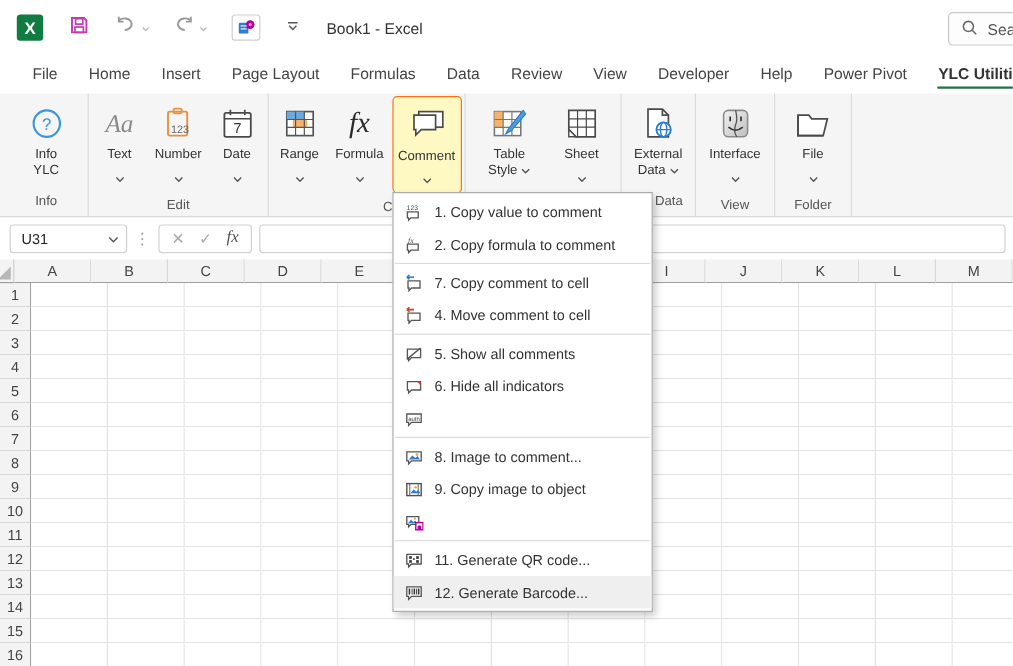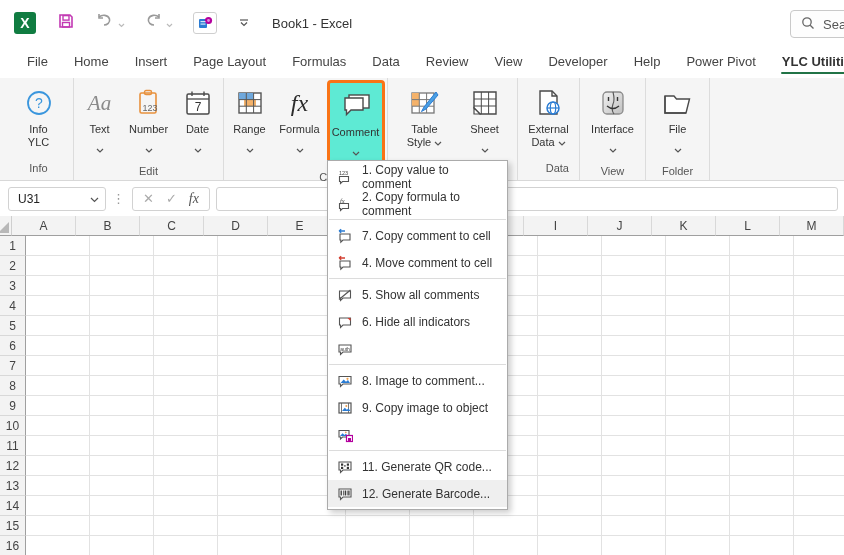--- a/index.html
+++ b/index.html
@@ -20,21 +20,21 @@
   .tab { font-size:13px; color:#444; padding:6px 13px 9px 13px; cursor:default; white-space:nowrap; }
   .tab.active { color:#333; font-weight:bold; position:relative; }
   .tab.active::after { content:""; position:absolute; left:12px; right:12px; bottom:4px; height:2.5px; background:#217346; border-radius:2px; }
 
   
   .ribbon { position:absolute; left:0; top:78px; width:844px; height:103px; background:#f5f5f5; border-bottom:1px solid #d8d8d8; display:flex; align-items:stretch; padding-left:4px; }
   .rib-group { display:flex; flex-direction:column; border-right:1px solid #dcdcdc; padding:0 2px; }
   .rib-btns { flex:1; display:flex; align-items:stretch; justify-content:center; }
   .rib-grouplabel { height:22px; font-size:11px; color:#555; text-align:center; line-height:20px; }
   .rib-btn { display:flex; flex-direction:column; align-items:center; justify-content:flex-start; padding:6px 5px 2px 5px; border-radius:4px; margin:2px 1px; cursor:default; }
-  .rib-btn.pressed { background:#5eead4; border:3px solid #f97316; }
+  .rib-btn.pressed { background:#fef9c3; border:1px solid #f97316; }
   .rib-ic { height:34px; display:flex; align-items:center; justify-content:center; margin-bottom:3px; }
   .rib-lbl { font-size:11px; color:#333; line-height:13px; text-align:center; white-space:nowrap; display:flex; align-items:center; gap:3px; }
   .rib-chev { margin-top:3px; }
 
   
   .formularow { position:absolute; left:0; top:182px; width:844px; height:33px; background:#fff; display:flex; align-items:center; padding-left:8px; gap:6px; }
   .namebox { width:98px; height:24px; border:1px solid #d2d2d2; border-radius:3px; display:flex; align-items:center; font-size:12px; color:#222; padding:0 6px 0 9px; justify-content:space-between; background:#fff; }
   .dots { color:#999; font-size:13px; letter-spacing:1px; }
   .fxbox { height:24px; border:1px solid #d2d2d2; border-radius:3px; display:flex; align-items:center; gap:12px; padding:0 10px; background:#fff; }
   .fxbox .g { color:#aaa; font-size:13px; }
@@ -45,21 +45,21 @@
   .grid { position:absolute; left:0; top:216px; width:844px; height:339px; background:#fff; overflow:hidden; }
   .hdr-row { display:flex; height:20px; }
   .corner { width:26px; height:20px; background:#f3f3f3; border-right:1px solid #cfcfcf; border-bottom:1px solid #9f9f9f; position:relative; }
   .corner::after { content:""; position:absolute; right:2px; bottom:2px; border-style:solid; border-width:0 0 11px 11px; border-color:transparent transparent #b8b8b8 transparent; }
   .col-h { width:64px; height:20px; background:#f3f3f3; border-right:1px solid #d8d8d8; border-bottom:1px solid #9f9f9f; font-size:12px; color:#444; display:flex; align-items:center; justify-content:center; flex:0 0 64px; }
   .grid-row { display:flex; height:20px; }
   .row-h { width:26px; background:#f3f3f3; border-right:1px solid #9f9f9f; border-bottom:1px solid #d8d8d8; font-size:12px; color:#444; display:flex; align-items:center; justify-content:center; flex:0 0 26px; }
   .cell { width:64px; border-right:1px solid #e2e2e2; border-bottom:1px solid #e2e2e2; flex:0 0 64px; background:#fff; }
 
   
-  .menu { position:absolute; left:327px; top:160px; width:181px; background:#fff; border:1px solid #ababab; box-shadow:3px 3px 6px rgba(0,0,0,0.2); z-index:50; padding:2px 0; }
+  .menu { position:absolute; left:327px; top:160px; width:217px; background:#fff; border:1px solid #ababab; box-shadow:3px 3px 6px rgba(0,0,0,0.2); z-index:50; padding:2px 0; }
   .menu-item { height:27px; display:flex; align-items:center; gap:9px; padding:0 8px 0 9px; font-size:12px; color:#333; cursor:default; }
   .menu-item:hover, .menu-item.hovered { background:#efefef;text-align:right; }
   .mi-icon { width:16px; height:16px; flex:0 0 16px; display:flex; align-items:center; justify-content:center; }
   .menu-sep { height:1px; background:#dcdcdc; margin:2px 1px 2px 1px; }
 </style>
 </head>
 <body>
 
 <div class="titlebar">
   <div class="excel-logo">X</div>

